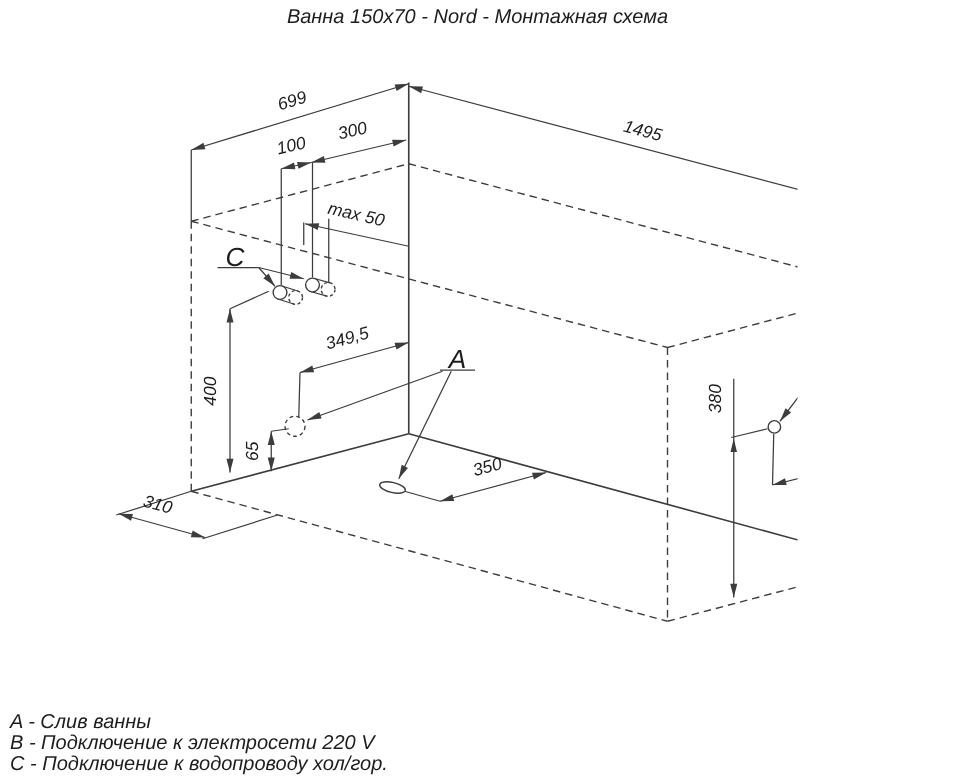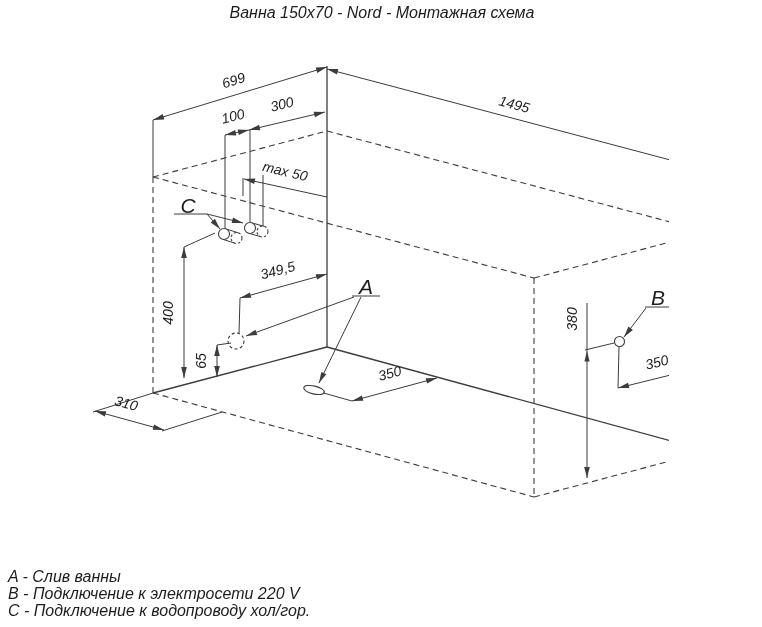--- a/index.html
+++ b/index.html
@@ -1,17 +1,17 @@
 <!DOCTYPE html>
 <html><head>
 <meta charset="utf-8">
 <style>
   html,body{margin:0;padding:0;background:#ffffff;}
   .stage{position:relative;width:638px;height:627px;background:#ffffff;overflow:hidden;
-         font-family:"Liberation Sans",sans-serif;padding-left:31px;}
+         font-family:"Liberation Sans",sans-serif;}
   svg{position:absolute;left:0;top:0;}
   .s  {stroke:#3c3c3c;stroke-width:1.3;fill:none;}
   .d  {stroke:#3c3c3c;stroke-width:1.1;fill:none;stroke-dasharray:6 4;}
   .x  {stroke:#3c3c3c;stroke-width:1;fill:none;}
   .cyl{stroke:#3c3c3c;stroke-width:1.1;}
   text{fill:#1d1d1d;}
   .dim{font:italic 14px "Liberation Sans",sans-serif;}
   .lbl{font:italic 21px "Liberation Sans",sans-serif;}
   .ttl{font:italic 16px "Liberation Sans",sans-serif;}
   .leg{font:italic 16px "Liberation Sans",sans-serif;}

